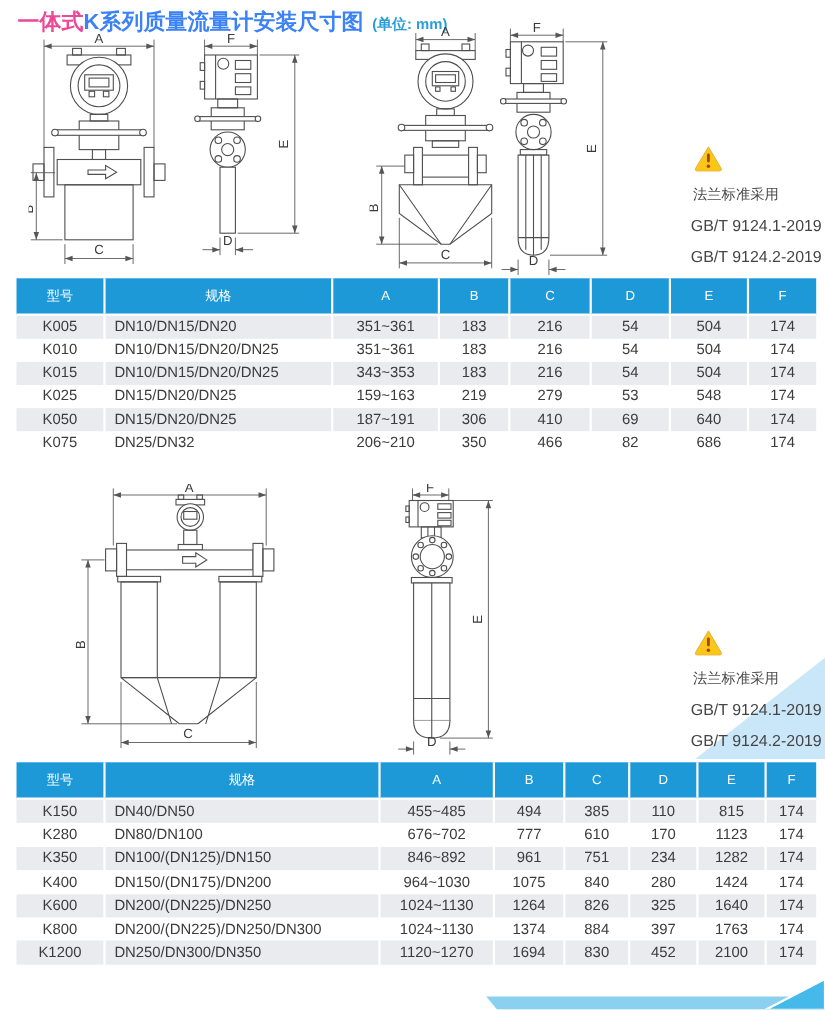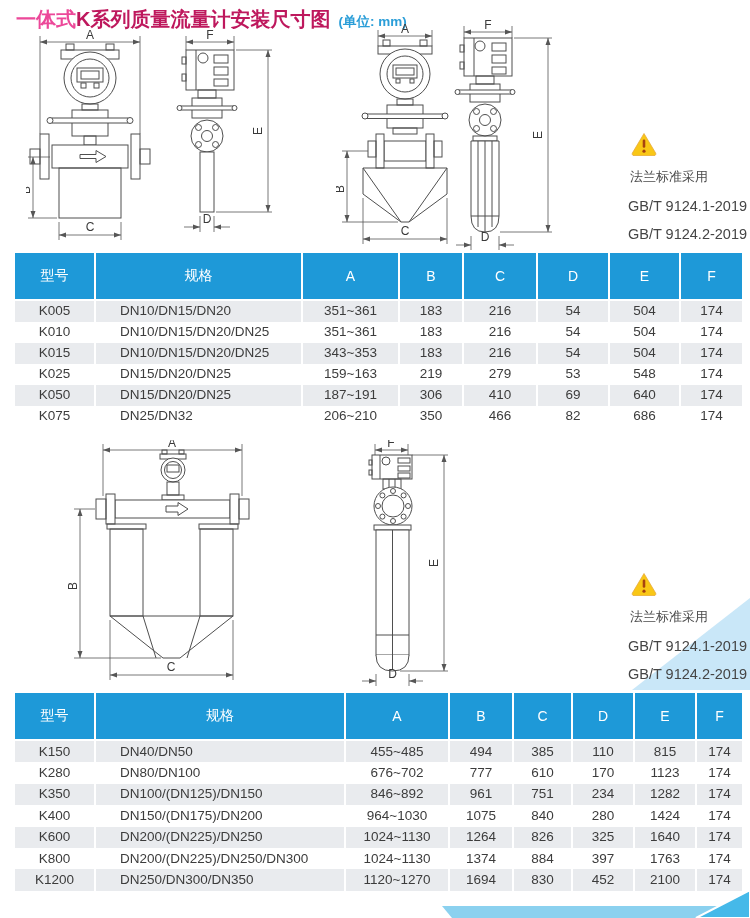--- a/index.html
+++ b/index.html
@@ -2,33 +2,33 @@
 <html><head>
 <meta charset="utf-8">
 <style>
   html,body{margin:0;padding:0;background:#fff;}
   .page{position:relative;width:750px;height:918px;background:#fff;overflow:hidden;
         font-family:"Liberation Sans","DejaVu Sans",sans-serif;}
 
   
   .title-row{position:absolute;left:16px;top:6px;white-space:nowrap;}
   .t-brand{color:#ec4899;font-weight:bold;font-size:20px;}
-  .t-main{color:#be185d;font-weight:bold;font-size:20px;}
+  .t-main{color:#3b82f6;font-weight:bold;font-size:20px;}
   .t-unit{color:#2b9ed8;font-size:13.5px;font-weight:bold;margin-left:8px;}
 
   
   table.dim-table{position:absolute;left:15px;width:727px;border-collapse:collapse;table-layout:fixed;}
   #table1{top:253px;}
   #table2{top:693px;}
-  .dim-table th{background:#1e99d8;color:#fff;font-weight:normal;font-size:14px;height:32px;
-                border-bottom:2px solid #fff;text-align:center;padding:7px;}
+  .dim-table th{background:#1e99d8;color:#fff;font-weight:normal;font-size:12px;height:32px;
+                border-bottom:2px solid #fff;text-align:center;padding:0;}
   .dim-table th+th,.dim-table td+td{border-left:2px solid #fff;}
   .dim-table td{font-size:13.5px;color:#3c3c3c;text-align:center;padding:0;height:21px;line-height:1.05;}
   #table2 td{height:21.4px;}
-  .dim-table td:nth-child(2){text-align:left;padding-left:24px;}
+  .dim-table td:nth-child(2){text-align:left;padding-left:8px;}
   .dim-table tbody tr:nth-child(odd){background:#e9ebee;}
 
   
   svg.diag{position:absolute;}
   .d{stroke:#4f4f4f;stroke-width:1;fill:none;}
   .dw{stroke:#4f4f4f;stroke-width:1;fill:#fff;}
   .dim{stroke:#565656;stroke-width:0.8;fill:none;}
   .ah{fill:#565656;stroke:none;}
   .lb{font-family:"Liberation Sans",sans-serif;font-size:12px;fill:#3a3a3a;}
 

